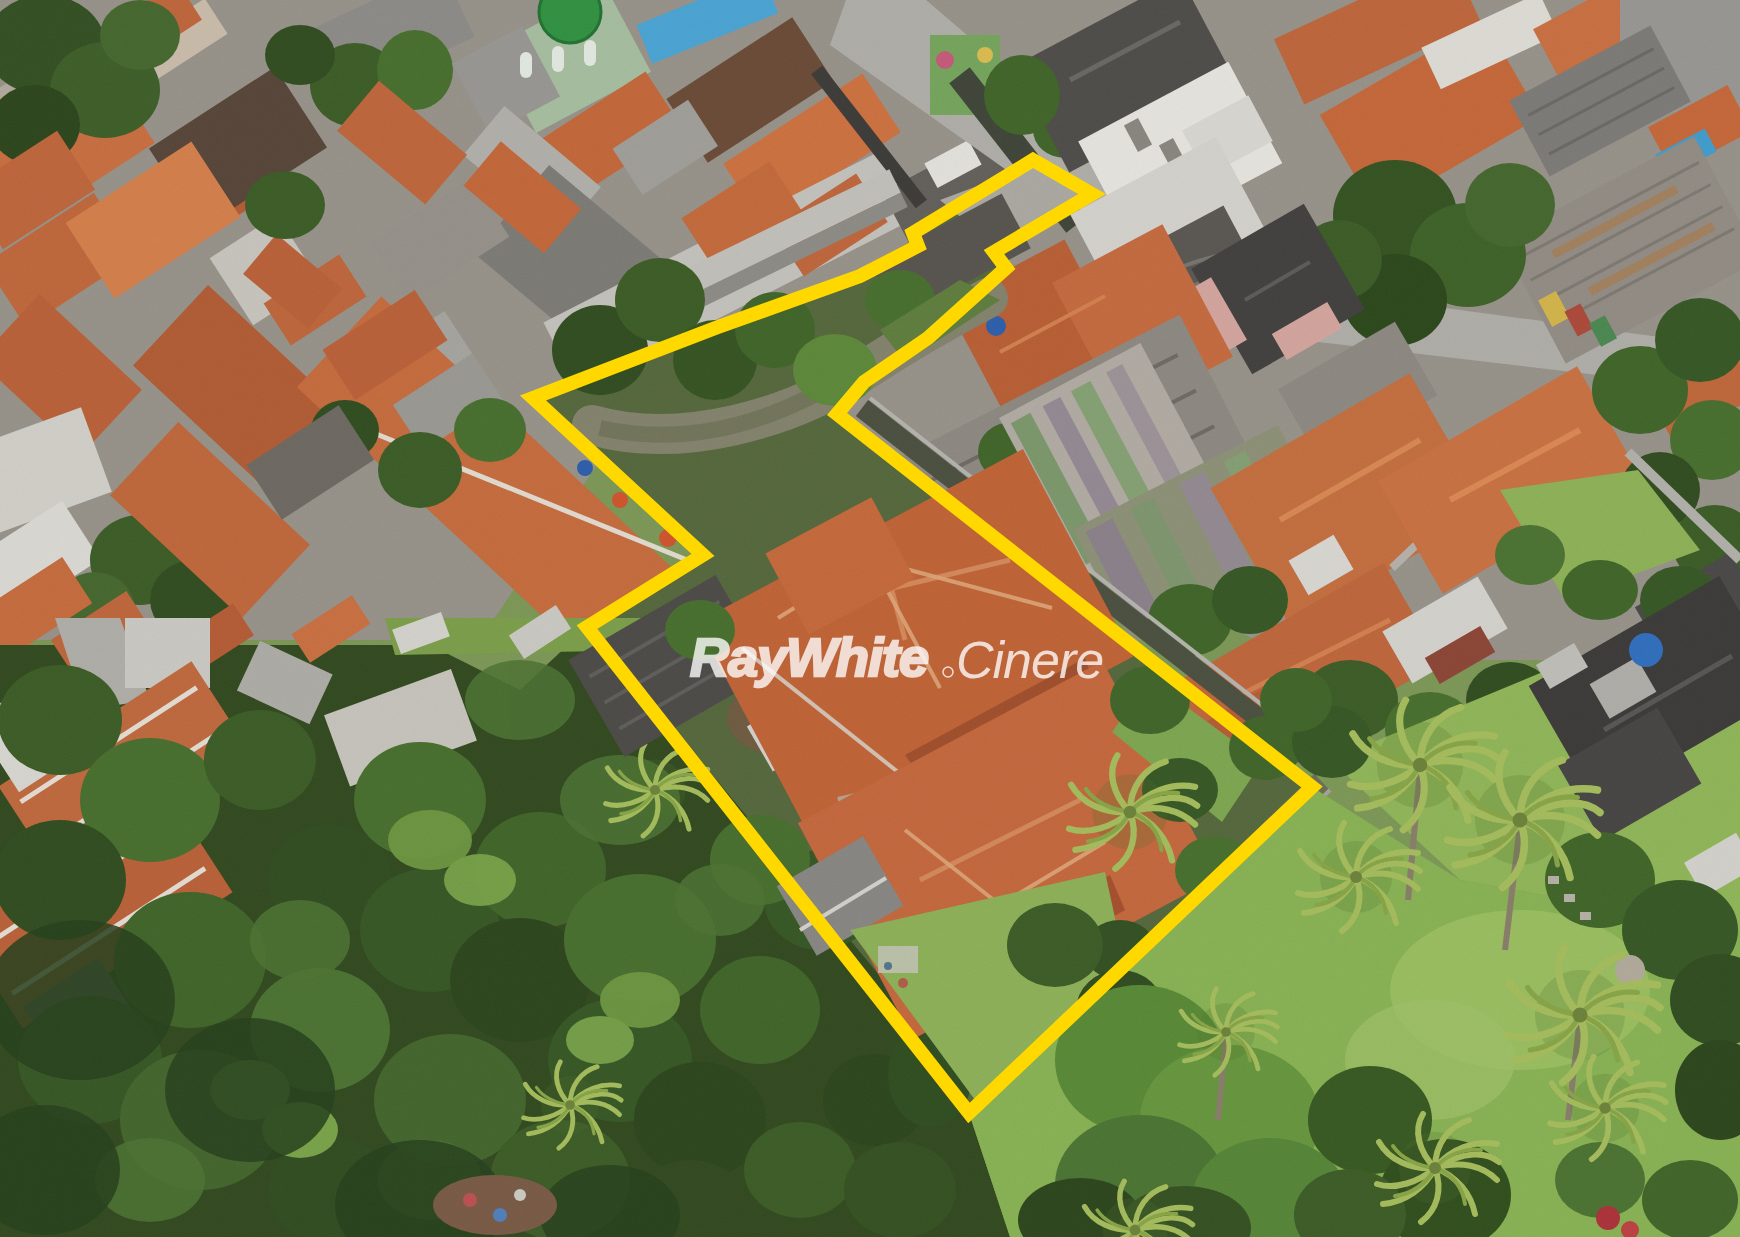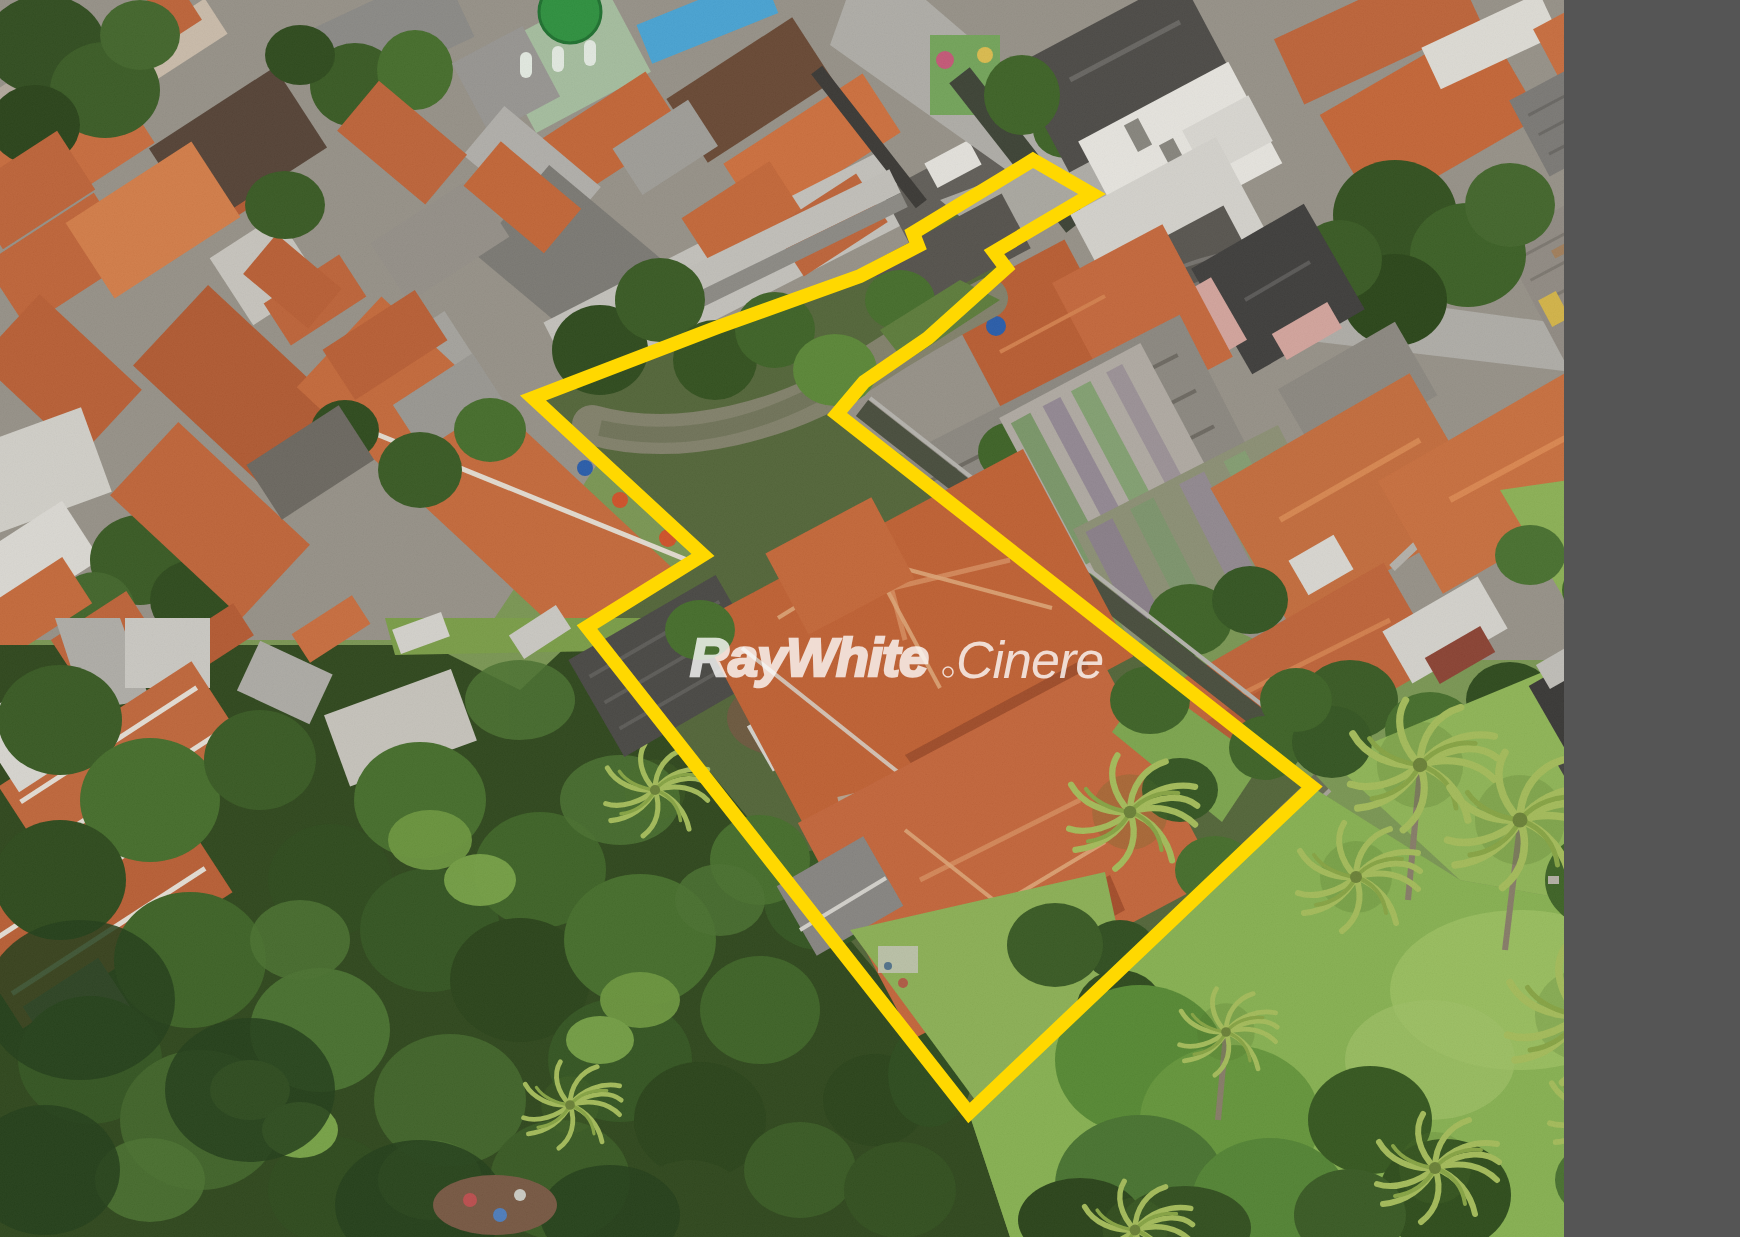--- a/index.html
+++ b/index.html
@@ -1,16 +1,16 @@
 <!DOCTYPE html>
 <html><head>
 <meta charset="utf-8">
 <style>
 html,body{margin:0;padding:0;background:#555;}
-#wrap{width:1564px;height:1237px;overflow:hidden;position:relative;font-family:"Liberation Sans", sans-serif;}
+#wrap{width:1740px;height:1237px;overflow:hidden;position:relative;font-family:"Liberation Sans", sans-serif;}
 svg{display:block;}
 </style>
 </head>
 <body>
 <div id="wrap">
 <svg width="1740" height="1237" viewBox="0 0 1740 1237" xmlns="http://www.w3.org/2000/svg">
 <defs>
 <g id="palm">
 <circle cx="0" cy="0" r="36" fill="#4e7028" opacity="0.22"></circle>
 <g stroke="#a8c05c" stroke-width="6" fill="none" stroke-linecap="round">

